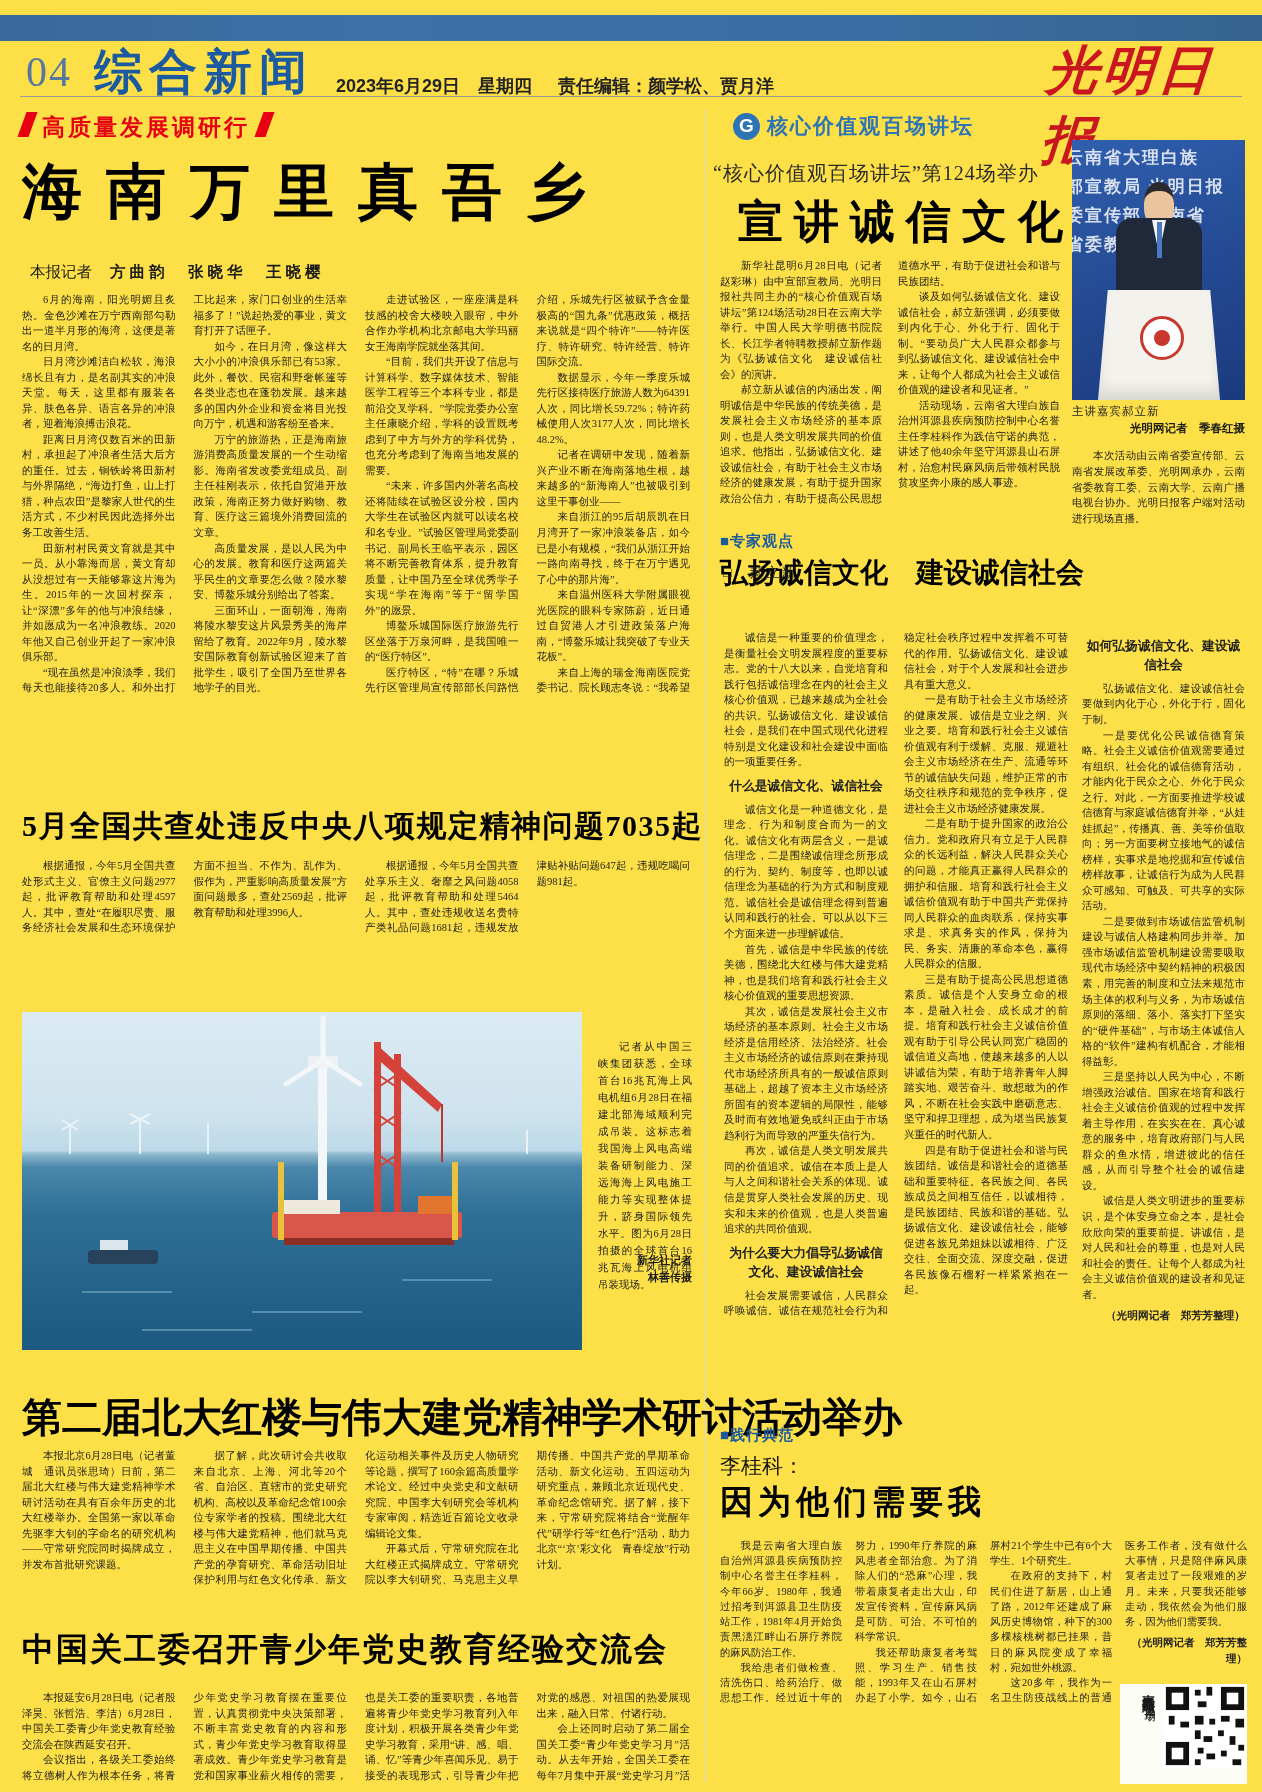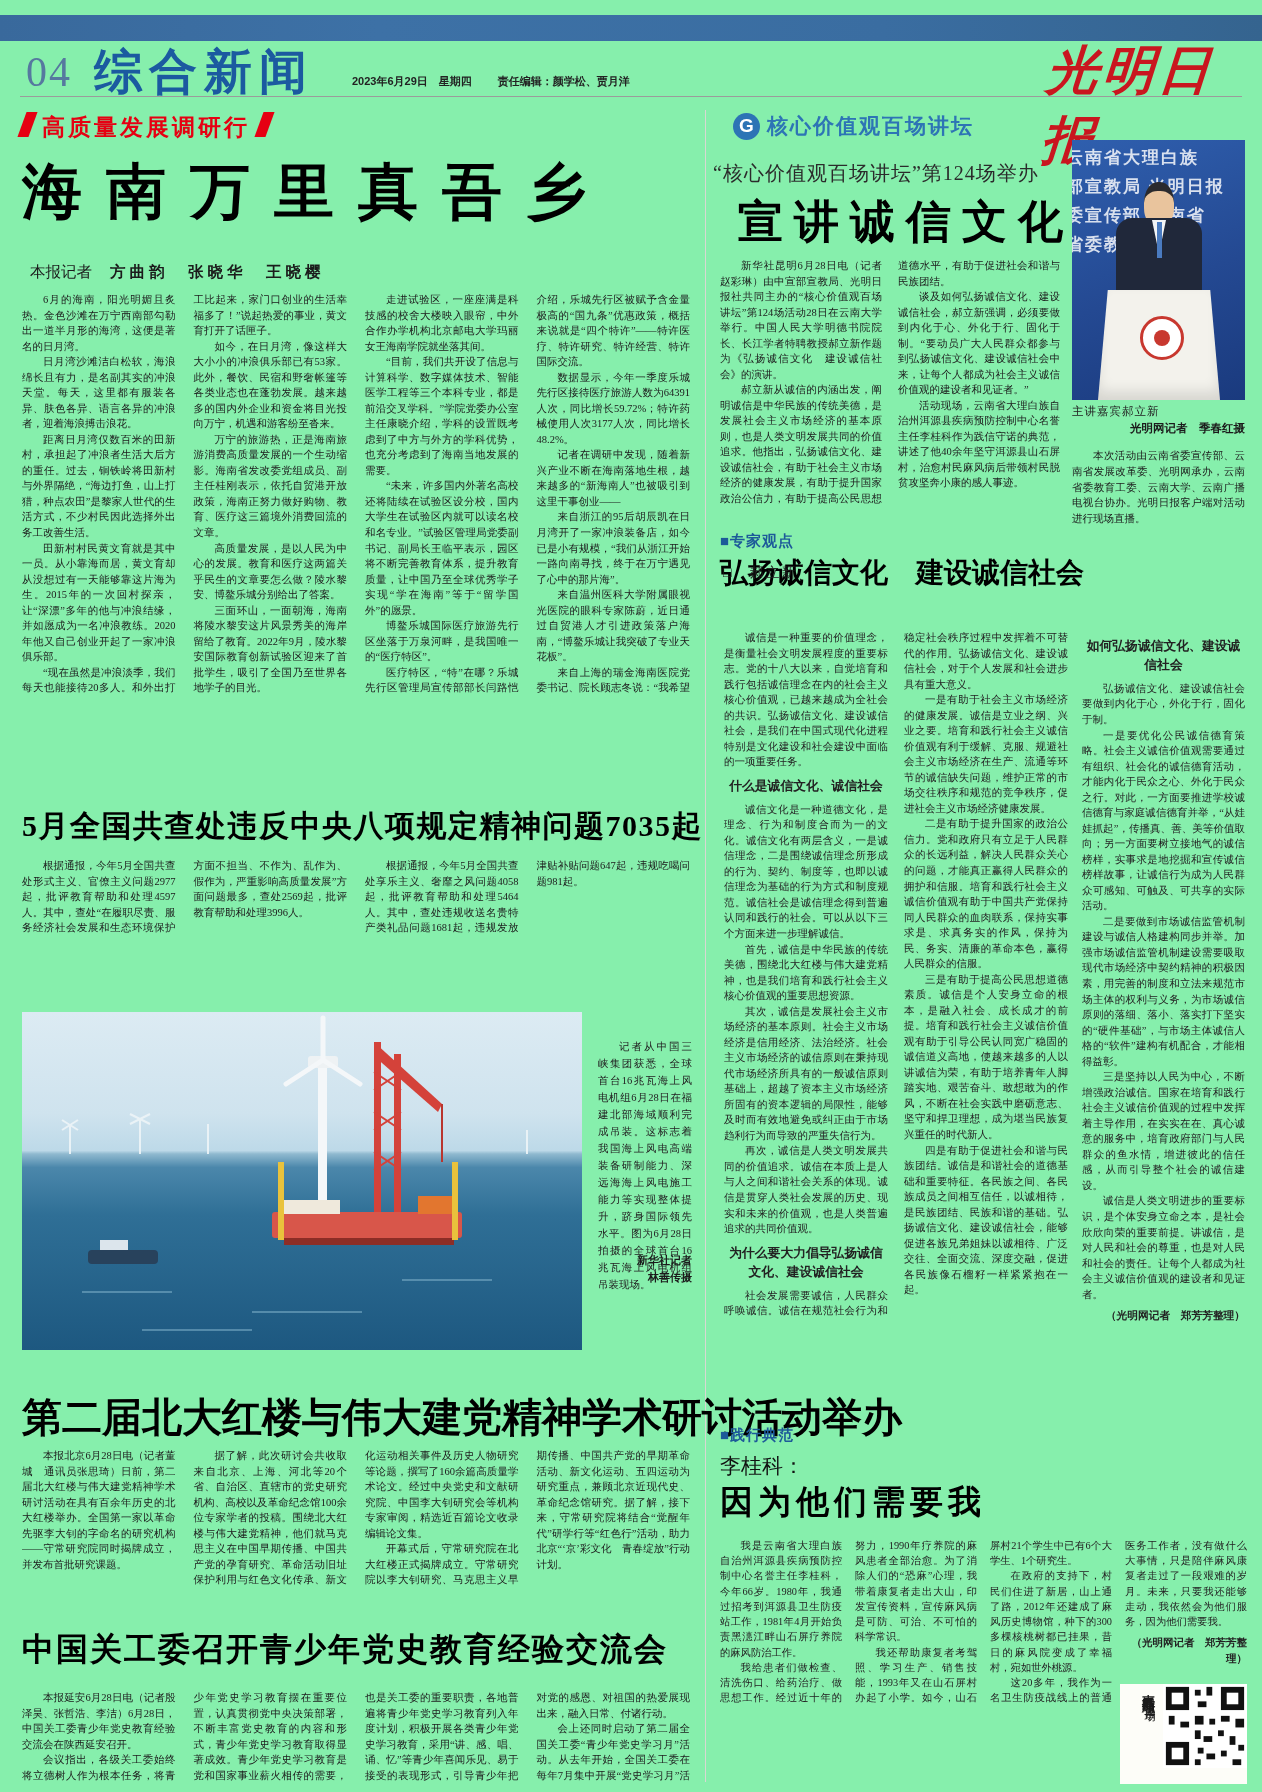--- a/index.html
+++ b/index.html
@@ -1,25 +1,25 @@
 <!DOCTYPE html>
 <html><head>
 <meta charset="utf-8">
 <style>
   html,body{margin:0;padding:0;background:#e8e8e4;}
-  .page{position:relative;width:1262px;height:1792px;margin:0 auto;background:#86efac;
+  .page{position:relative;width:1262px;height:1792px;margin:0 auto;background:#fde047;
         font-family:"Liberation Serif","DejaVu Serif",serif;color:#1b1b1b;overflow:hidden;}
   .abs{position:absolute;}
   .sans{font-family:"Liberation Sans","DejaVu Sans",sans-serif;}
   .serif{font-family:"Liberation Serif","DejaVu Serif",serif;}
   
   .topbar{left:0;top:15px;width:1262px;height:26px;background:linear-gradient(90deg,#39699c,#3d71a6 30%,#3a6da1 70%,#35648f);}
   .pagenum{left:26px;top:48px;font-size:42px;color:#56789f;letter-spacing:2px;}
   .section-name{left:94px;top:40px;font-size:48px;font-weight:900;color:#1b5aa0;letter-spacing:7px;}
-  .dateline{left:352px;top:74px;font-size:11px;font-weight:700;color:#222;}
+  .dateline{left:336px;top:74px;font-size:18px;font-weight:700;color:#222;}
   .dateline span{margin-right:26px;}
   .masthead{left:1044px;top:36px;font-size:52px;font-weight:900;color:#c9161f;
             font-style:italic;letter-spacing:4px;transform:skewX(-4deg);}
   .hrule{left:20px;top:96px;width:1222px;height:1px;background:#9b9b9b;}
   .vrule{left:705px;top:110px;width:1px;height:1672px;background:#d8d8d2;}
   
   .flow{font-size:10.5px;line-height:1.48;text-align:justify;overflow:hidden;column-fill:balance;}
   .para{margin:0;text-indent:2em;text-align:justify;}
   .subhead{margin:7px 0 6px;text-align:center;font-weight:700;font-size:1.22em;
            font-family:"Liberation Sans","DejaVu Sans",sans-serif;}

